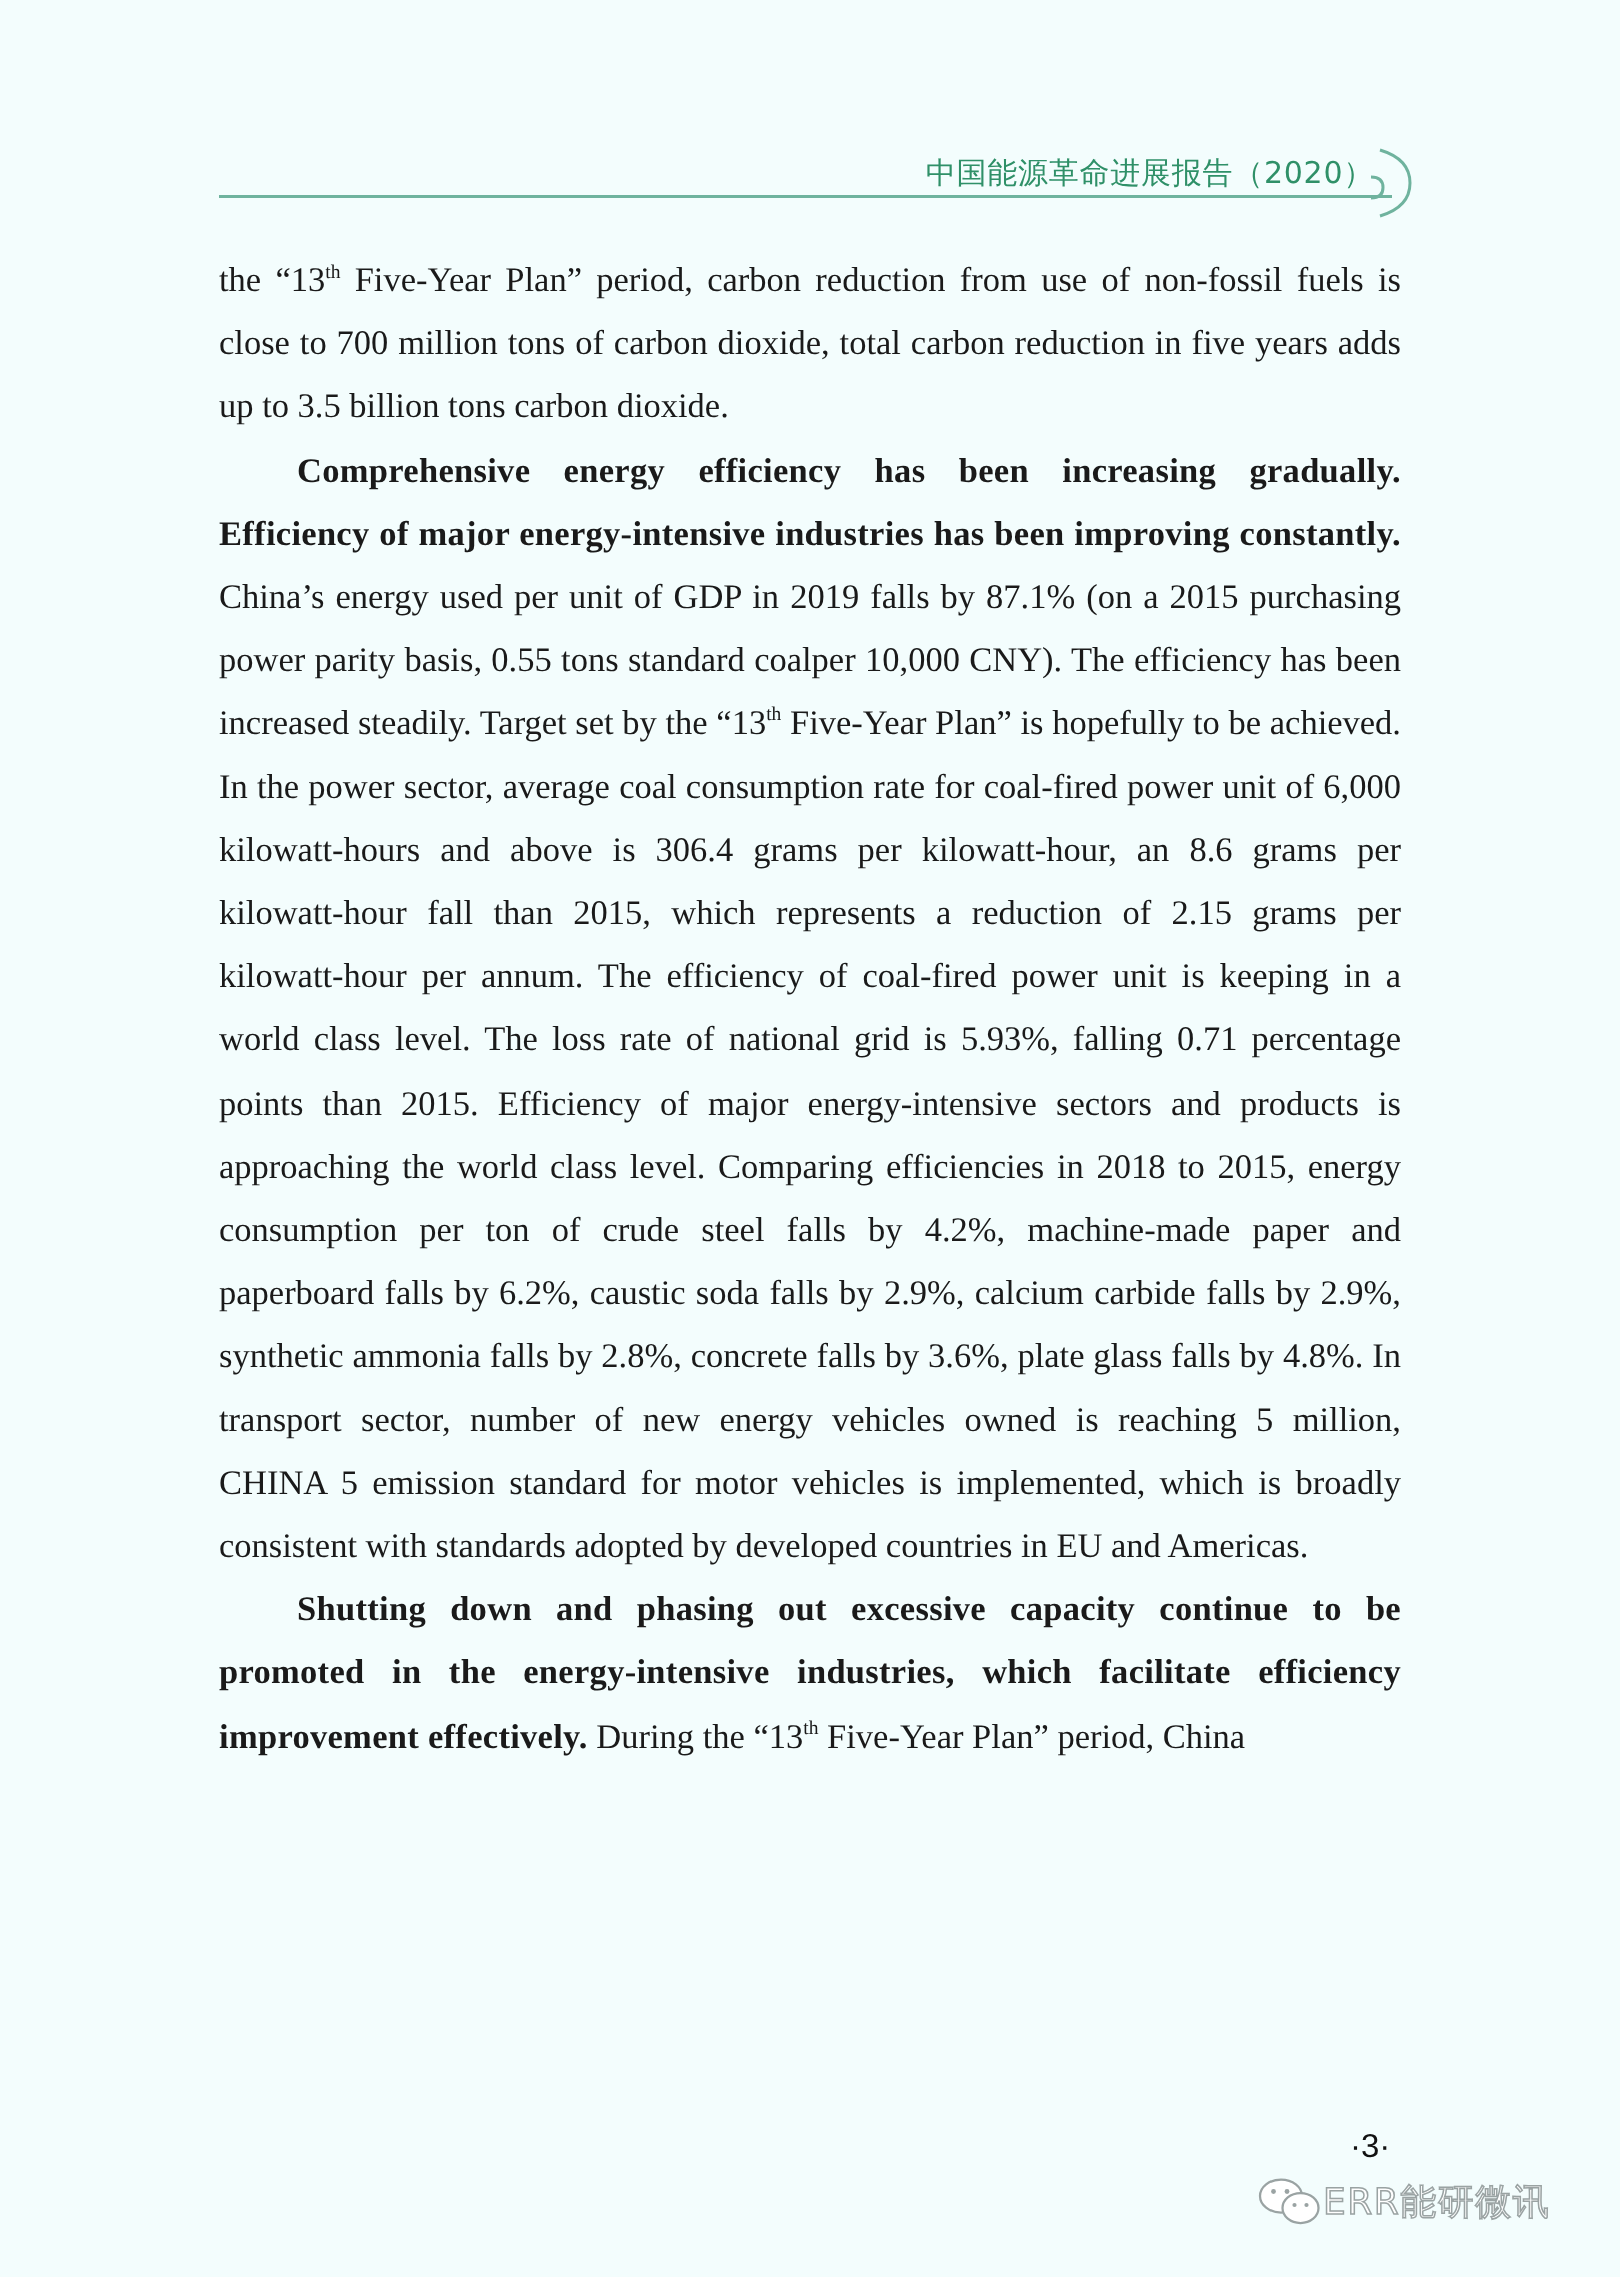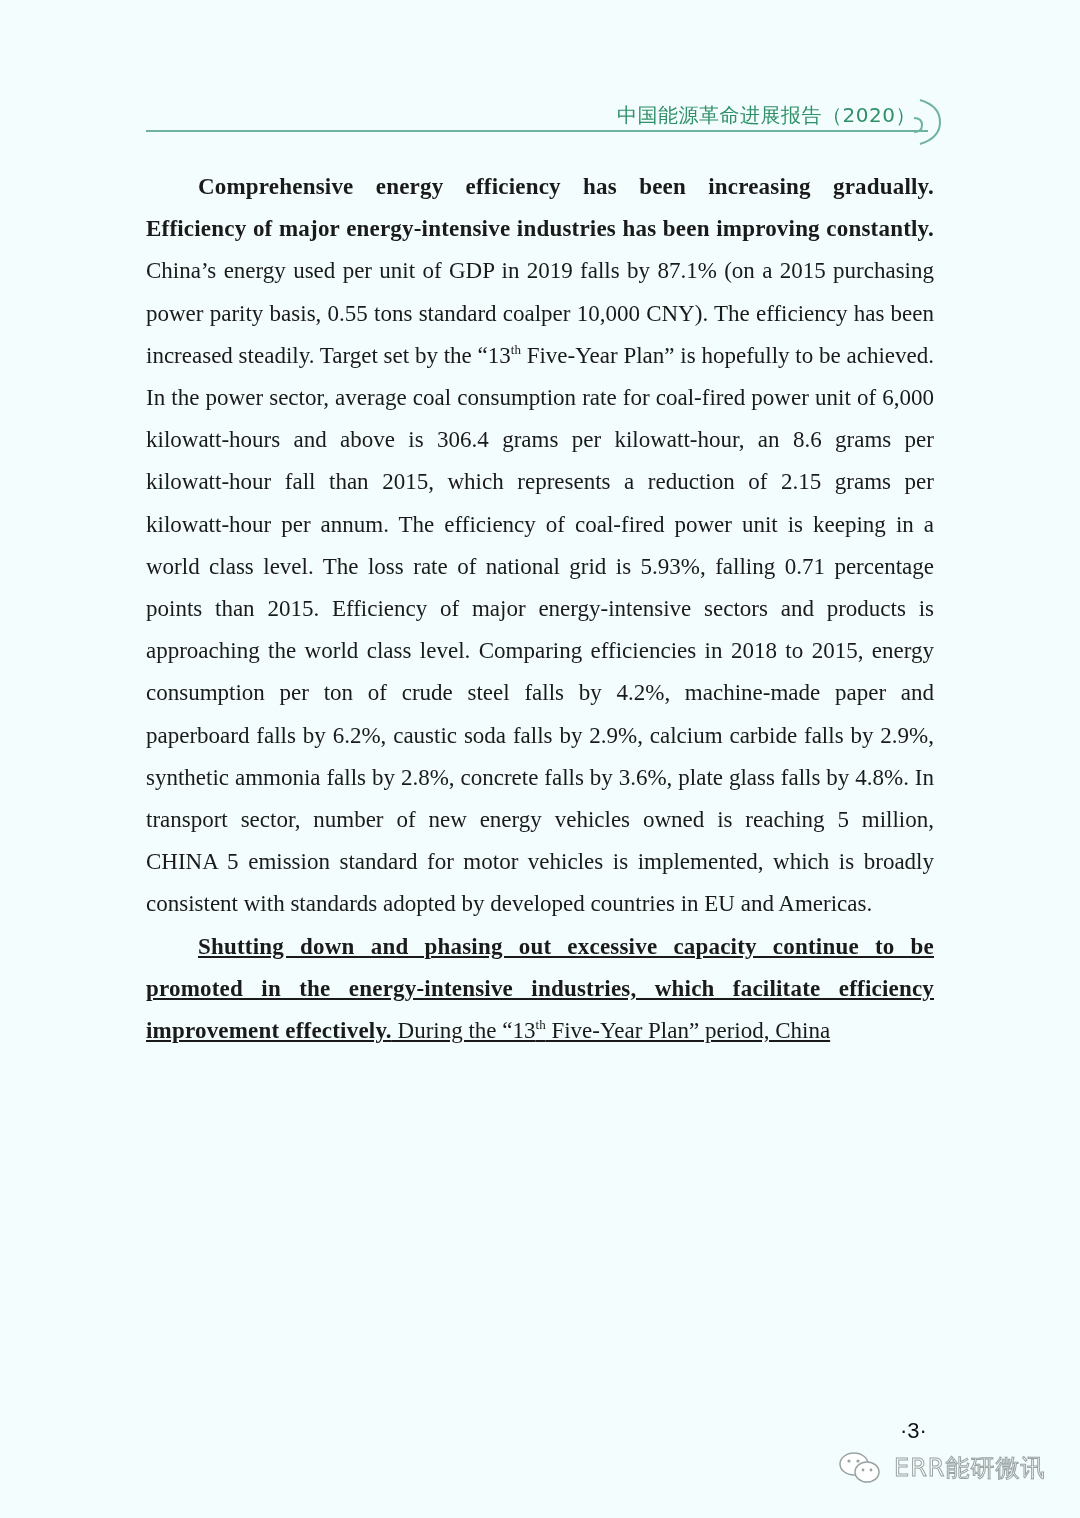--- a/index.html
+++ b/index.html
@@ -109,21 +109,21 @@
       font-family: "Liberation Sans", sans-serif;
       font-size: 22px;
       color: #111;
     }
     .watermark {
       position: absolute;
       left: 838px;
       top: 1450px;
       display: flex;
       align-items: center;
-      gap: 12px;
+      gap: 0;
       font-family: "DejaVu Sans", sans-serif;
       font-size: 24px;
       color: #ffffff;
       -webkit-text-stroke: 1px #9aa3a3;
       letter-spacing: 1px;
     }
     .wechat-icon {
       width: 44px;
       height: 36px;
     }
@@ -134,25 +134,26 @@
 <div class="running-header">
   <span class="header-title">中国能源革命进展报告（2020）</span>
   <div class="header-rule"></div>
   <svg class="header-bracket" viewBox="0 0 40 50">
     <path d="M8 22 Q16 22 16 29 Q16 36 8 36" fill="none" stroke="#6fb39e" stroke-width="2"></path>
     <path d="M14 4 Q34 10 34 26 Q34 42 14 48" fill="none" stroke="#6fb39e" stroke-width="2"></path>
   </svg>
 </div>
 
 <div class="content">
+  <p class="body"><span>the “13</span><sup class="ord">th</sup><span> Five-Year Plan” period, carbon reduction from use of non-fossil fuels is close to 700 million tons of carbon dioxide, total carbon reduction in five years adds up to 3.5 billion tons carbon dioxide.</span></p>
 
 
   <p class="body indent"><b class="lead">Comprehensive energy efficiency has been increasing gradually. Efficiency of major energy-intensive industries has been improving constantly.</b><span> China’s energy used per unit of GDP in 2019 falls by 87.1% (on a 2015 purchasing power parity basis, 0.55 tons standard coalper 10,000 CNY). The efficiency has been increased steadily. Target set by the “13</span><sup class="ord">th</sup><span> Five-Year Plan” is hopefully to be achieved. In the power sector, average coal consumption rate for coal-fired power unit of 6,000 kilowatt-hours and above is 306.4 grams per kilowatt-hour, an 8.6 grams per kilowatt-hour fall than 2015, which represents a reduction of 2.15 grams per kilowatt-hour per annum. The efficiency of coal-fired power unit is keeping in a world class level. The loss rate of national grid is 5.93%, falling 0.71 percentage points than 2015. Efficiency of major energy-intensive sectors and products is approaching the world class level. Comparing efficiencies in 2018 to 2015, energy consumption per ton of crude steel falls by 4.2%, machine-made paper and paperboard falls by 6.2%, caustic soda falls by 2.9%, calcium carbide falls by 2.9%, synthetic ammonia falls by 2.8%, concrete falls by 3.6%, plate glass falls by 4.8%. In transport sector, number of new energy vehicles owned is reaching 5 million, CHINA 5 emission standard for motor vehicles is implemented, which is broadly consistent with standards adopted by developed countries in EU and Americas.</span></p>
 
-  <p class="body indent" style="margin-top:0;text-decoration:underline;"><b class="lead">Shutting down and phasing out excessive capacity continue to be promoted in the energy-intensive industries, which facilitate efficiency improvement effectively.</b><span> During the “13</span><sup class="ord">th</sup><span> Five-Year Plan” period, China</span></p>
+  <p class="body indent" style="margin-top:0;"><b class="lead">Shutting down and phasing out excessive capacity continue to be promoted in the energy-intensive industries, which facilitate efficiency improvement effectively.</b><span> During the “13</span><sup class="ord">th</sup><span> Five-Year Plan” period, China</span></p>
 </div>
 
 <div class="page-number">·3·</div>
 
 <div class="watermark">
   <svg class="wechat-icon" viewBox="0 0 44 36">
     <ellipse cx="16" cy="14" rx="14" ry="11" fill="#ffffff" stroke="#9aa3a3" stroke-width="1.5"></ellipse>
     <circle cx="11" cy="11" r="1.6" fill="#9aa3a3"></circle>
     <circle cx="20" cy="11" r="1.6" fill="#9aa3a3"></circle>
     <ellipse cx="29" cy="22" rx="12" ry="10" fill="#ffffff" stroke="#9aa3a3" stroke-width="1.5"></ellipse>

